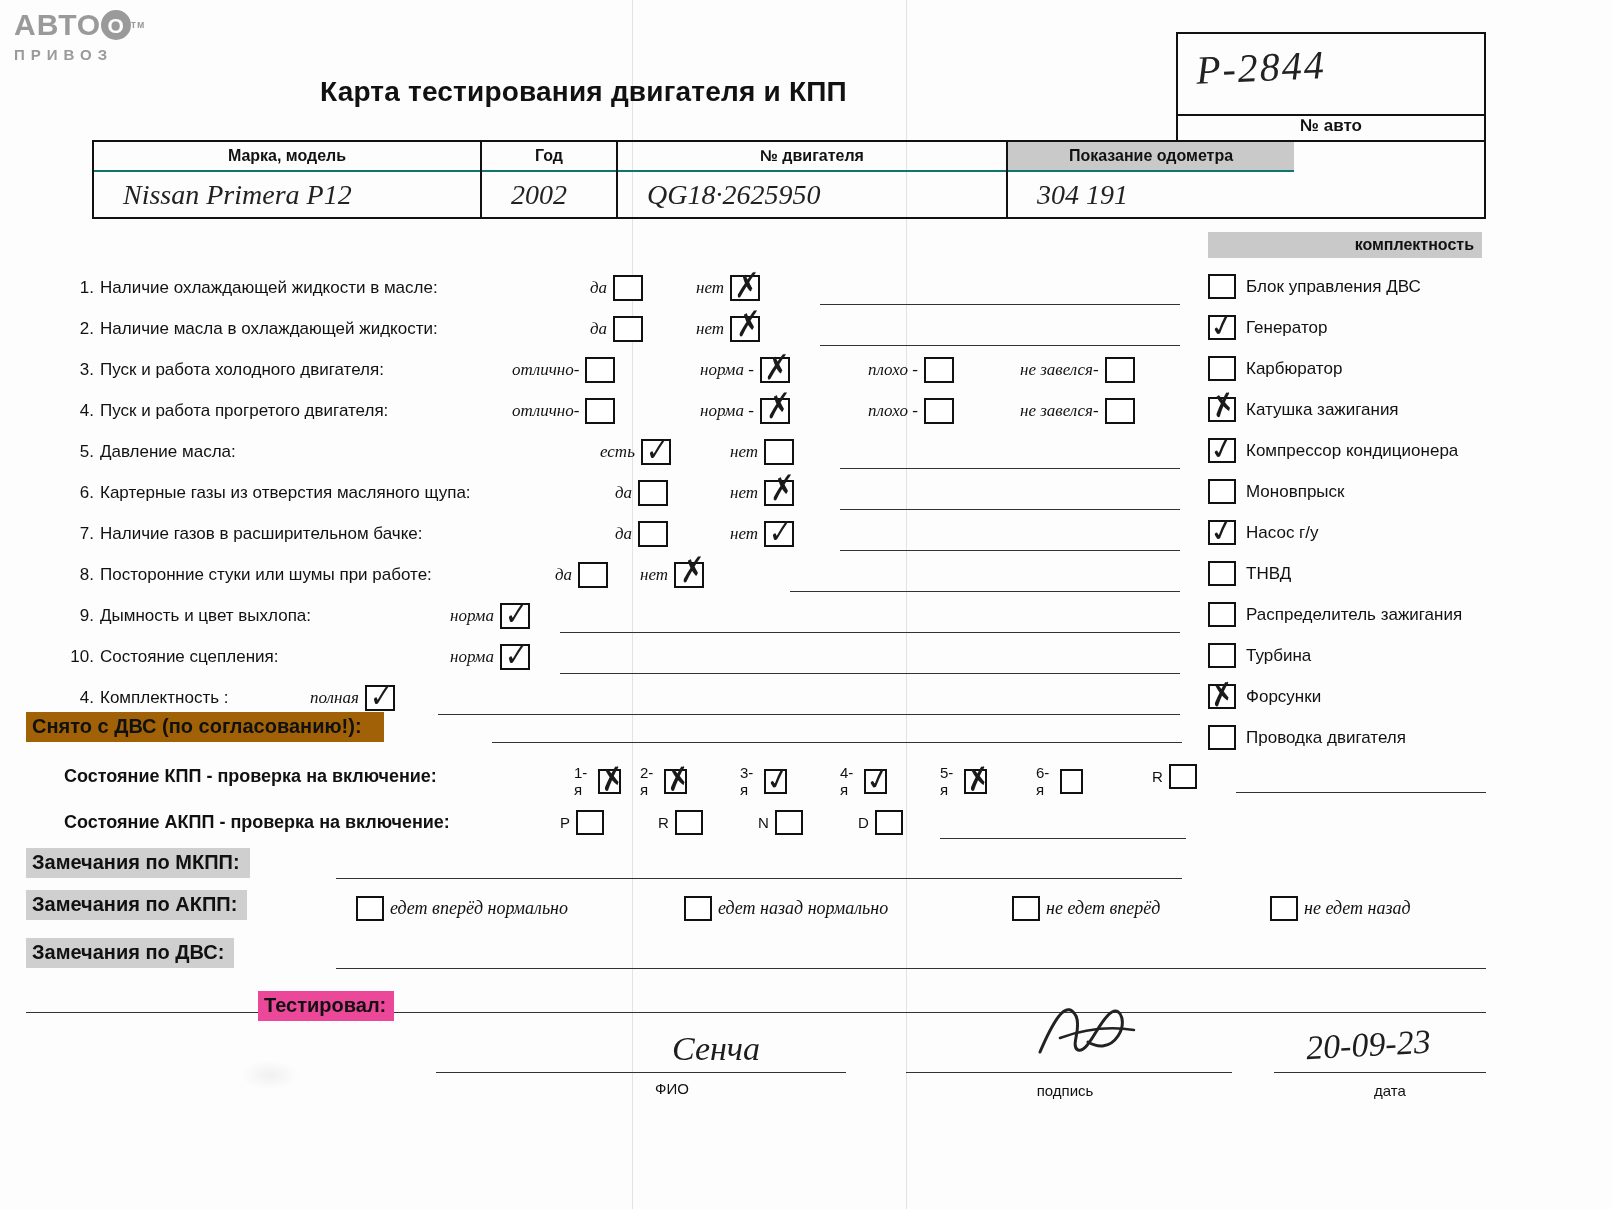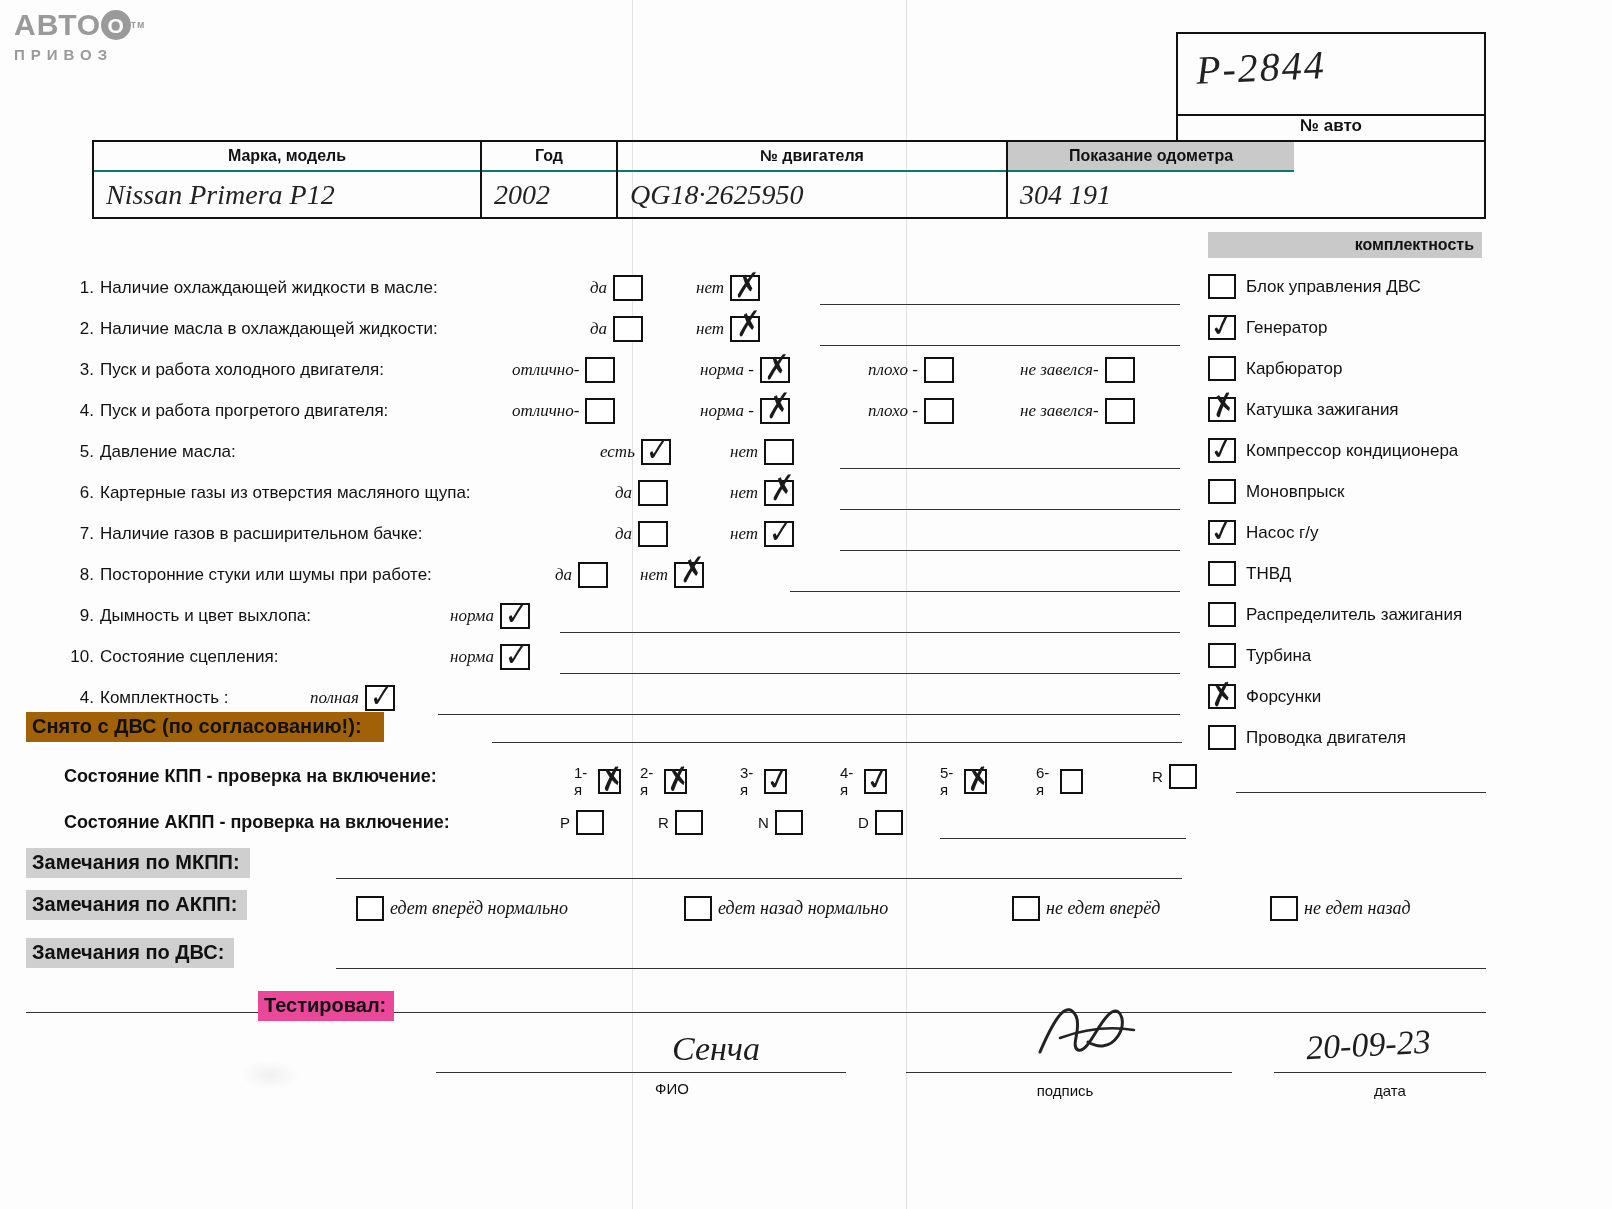--- a/index.html
+++ b/index.html
@@ -87,21 +87,21 @@
   }
   .hdr .col { border-right: 2px solid #111; position: relative; }
   .hdr .col:last-child { border-right: none; }
   .hdr .col .h {
     height: 28px; border-bottom: 2px solid #0f766e;
     display: flex; align-items: center; justify-content: center;
     font-size: 16px; font-weight: bold;
   }
   .hdr .col .v {
     height: 45px;
-    display: flex; align-items: center; padding-left: 12px;
+    display: flex; align-items: center; padding-left: 29px;
     font-family: "Liberation Serif", serif;
     font-style: italic; font-size: 28px; color: #222;
   }
   .c-mark { width: 386px; }
   .c-year { width: 134px; }
   .c-vol  { width: 190px; }
   .c-eng  { width: 388px; }
   .c-odo  { width: 286px; }
   .odo-head { background: #c9c9c9; }
 
@@ -215,20 +215,21 @@
 
   <div class="logo">
     <div class="lg-top">
       <span>АВТО</span>
       <span class="lg-circle">О</span>
       <span class="lg-tm">тм</span>
     </div>
     <div class="lg-bottom">ПРИВОЗ</div>
   </div>
 
+  <div class="title">Карта тестирования двигателя  и КПП</div>
 
   <div class="plate-box"></div>
   <div class="plate-hand">Р-2844</div>
   <div class="plate-label">№ авто</div>
 
   <div class="hdr">
     <div class="col c-mark">
       <div class="h">Марка, модель</div>
       <div class="v">Nissan Primera P12</div>
     </div>

